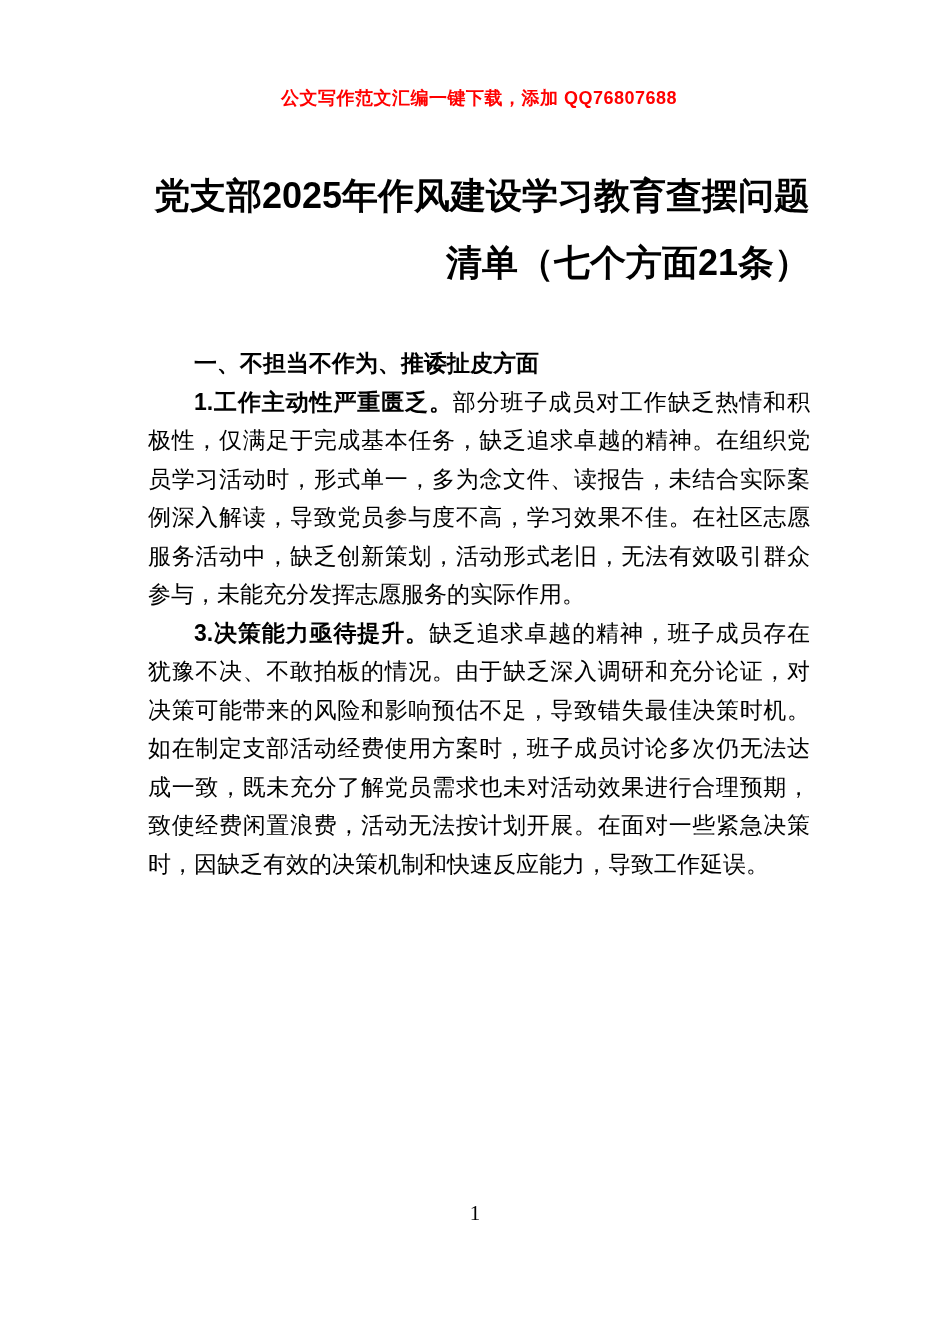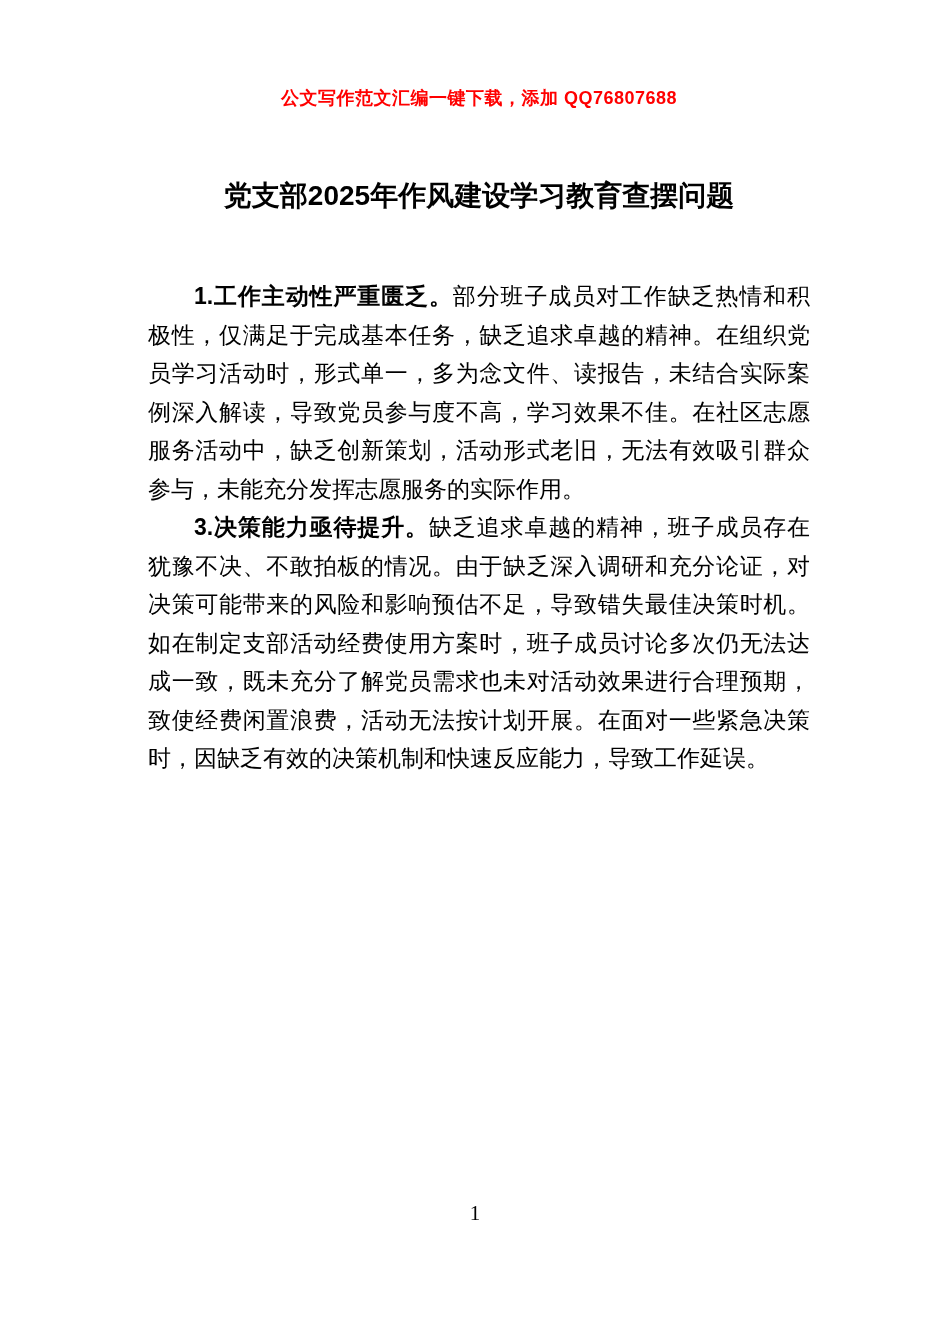--- a/index.html
+++ b/index.html
@@ -25,23 +25,23 @@
   }
   .notice {
     color: #ff0000;
     text-align: center;
     font-size: 18px;
     font-weight: bold;
     letter-spacing: 0.5px;
     margin: 0 0 52px 0;
   }
   .title {
-    font-size: 28px;
+    font-size: 36px;
     font-weight: bold;
-    text-align: center;
+    text-align: right;
     line-height: 67px;
     margin: 0 0 48px 0;
     font-family: "Liberation Sans", sans-serif;
   }
   .title .title-line {
     display: block;
   }
   .body-text {
     font-size: 23px;
     line-height: 38.5px;
@@ -70,24 +70,26 @@
 </style>
 </head>
 <body>
 
 <div class="page">
 
   <div class="notice">公文写作范文汇编一键下载，添加 QQ76807688</div>
 
   <h1 class="title">
     <span class="title-line">党支部2025年作风建设学习教育查摆问题</span>
+    <span class="title-line">清单（七个方面21条）</span>
   </h1>
 
   <div class="body-text">
 
+    <p class="section-heading">一、不担当不作为、推诿扯皮方面</p>
 
     <p class="para">
       <strong>1.工作主动性严重匮乏。</strong><span>部分班子成员对工作缺乏热情和积极性，仅满足于完成基本任务，缺乏追求卓越的精神。在组织党员学习活动时，形式单一，多为念文件、读报告，未结合实际案例深入解读，导致党员参与度不高，学习效果不佳。在社区志愿服务活动中，缺乏创新策划，活动形式老旧，无法有效吸引群众参与，未能充分发挥志愿服务的实际作用。</span>
     </p>
 
 
     <p class="para">
       <strong>3.决策能力亟待提升。</strong><span>缺乏追求卓越的精神，班子成员存在犹豫不决、不敢拍板的情况。由于缺乏深入调研和充分论证，对决策可能带来的风险和影响预估不足，导致错失最佳决策时机。如在制定支部活动经费使用方案时，班子成员讨论多次仍无法达成一致，既未充分了解党员需求也未对活动效果进行合理预期，致使经费闲置浪费，活动无法按计划开展。在面对一些紧急决策时，因缺乏有效的决策机制和快速反应能力，导致工作延误。</span>
     </p>
 

